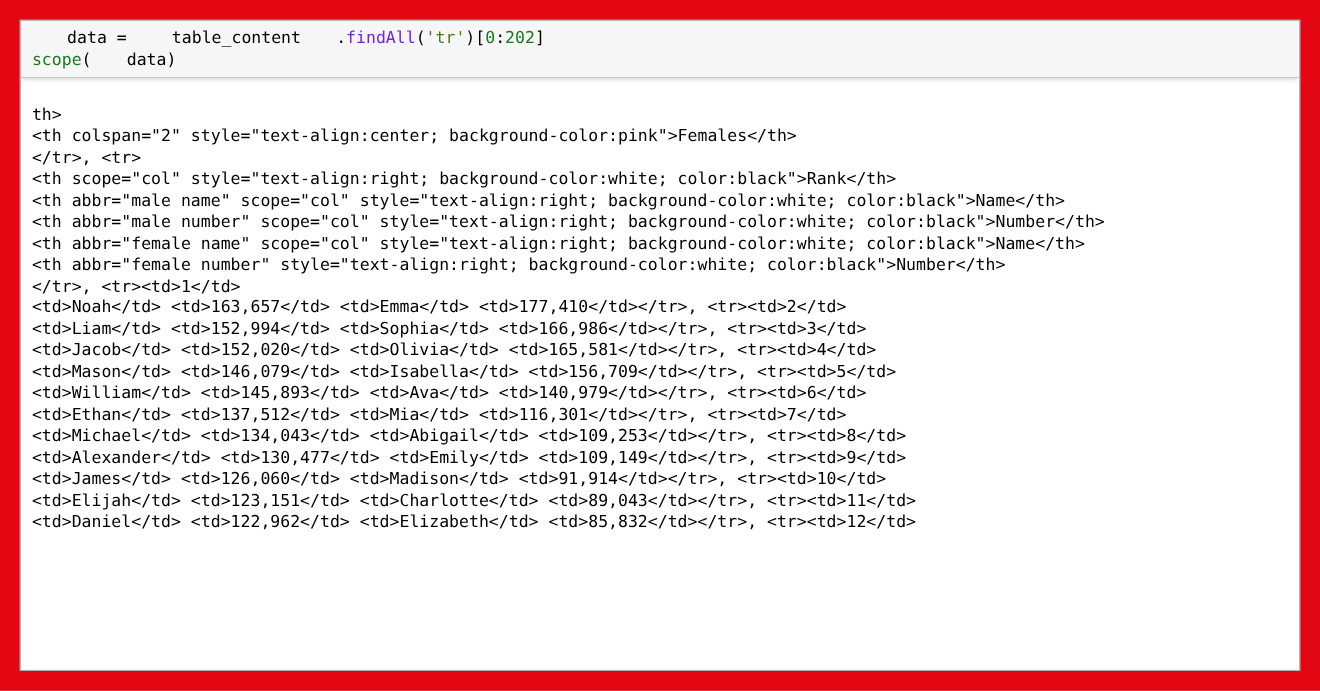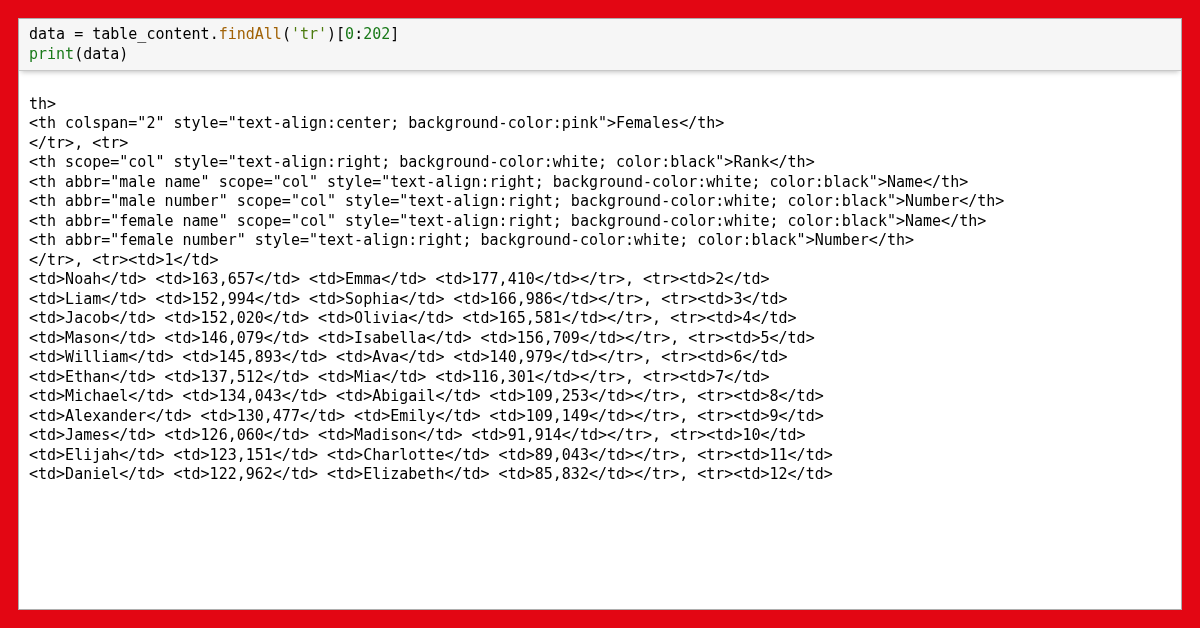--- a/index.html
+++ b/index.html
@@ -28,34 +28,34 @@
     box-shadow:0 3px 5px -2px rgba(0,0,0,0.25);
     position:relative;
   }
   .code-output{
     padding:4px 10px 10px 10px;
     white-space:pre-wrap;
     word-break:break-word;
     overflow:hidden;
   }
   .py-eq     {color:#000;}
-  .py-obj    {color:#000;}
-  .py-func   {color:#a16207;}
+  .py-obj    {color:#000;margin-left:32px;}
+  .py-func   {color:#6d28d9;}
   .py-str    {color:#4d7c0f;}
   .py-num    {color:#1a7a1a;}
   .py-builtin{color:#1a7a1a;}
   .py-paren  {color:#000;}
 </style>
 </head>
 <body>
 
 <div class="panel">
 
   <div class="code-input"><span class="py-obj">data</span><span class="py-eq"> = </span><span class="py-obj">table_content</span><span class="py-obj">.</span><span class="py-func">findAll</span><span class="py-paren">(</span><span class="py-str">'tr'</span><span class="py-paren">)</span><span class="py-paren">[</span><span class="py-num">0</span><span class="py-paren">:</span><span class="py-num">202</span><span class="py-paren">]</span>
-<span class="py-builtin">print</span><span class="py-paren">(</span><span class="py-obj">data</span><span class="py-paren">)</span></div>
+<span class="py-builtin">scope</span><span class="py-paren">(</span><span class="py-obj">data</span><span class="py-paren">)</span></div>
 
   <div class="code-output">
 <span>th&gt;</span>
 <span>&lt;th colspan="2" style="text-align:center; background-color:pink"&gt;Females&lt;/th&gt;</span>
 <span>&lt;/tr&gt;, &lt;tr&gt;</span>
 <span>&lt;th scope="col" style="text-align:right; background-color:white; color:black"&gt;Rank&lt;/th&gt;</span>
 <span>&lt;th abbr="male name" scope="col" style="text-align:right; background-color:white; color:black"&gt;Name&lt;/th&gt;</span>
 <span>&lt;th abbr="male number" scope="col" style="text-align:right; background-color:white; color:black"&gt;Number&lt;/th&gt;</span>
 <span>&lt;th abbr="female name" scope="col" style="text-align:right; background-color:white; color:black"&gt;Name&lt;/th&gt;</span>
 <span>&lt;th abbr="female number" style="text-align:right; background-color:white; color:black"&gt;Number&lt;/th&gt;</span>

